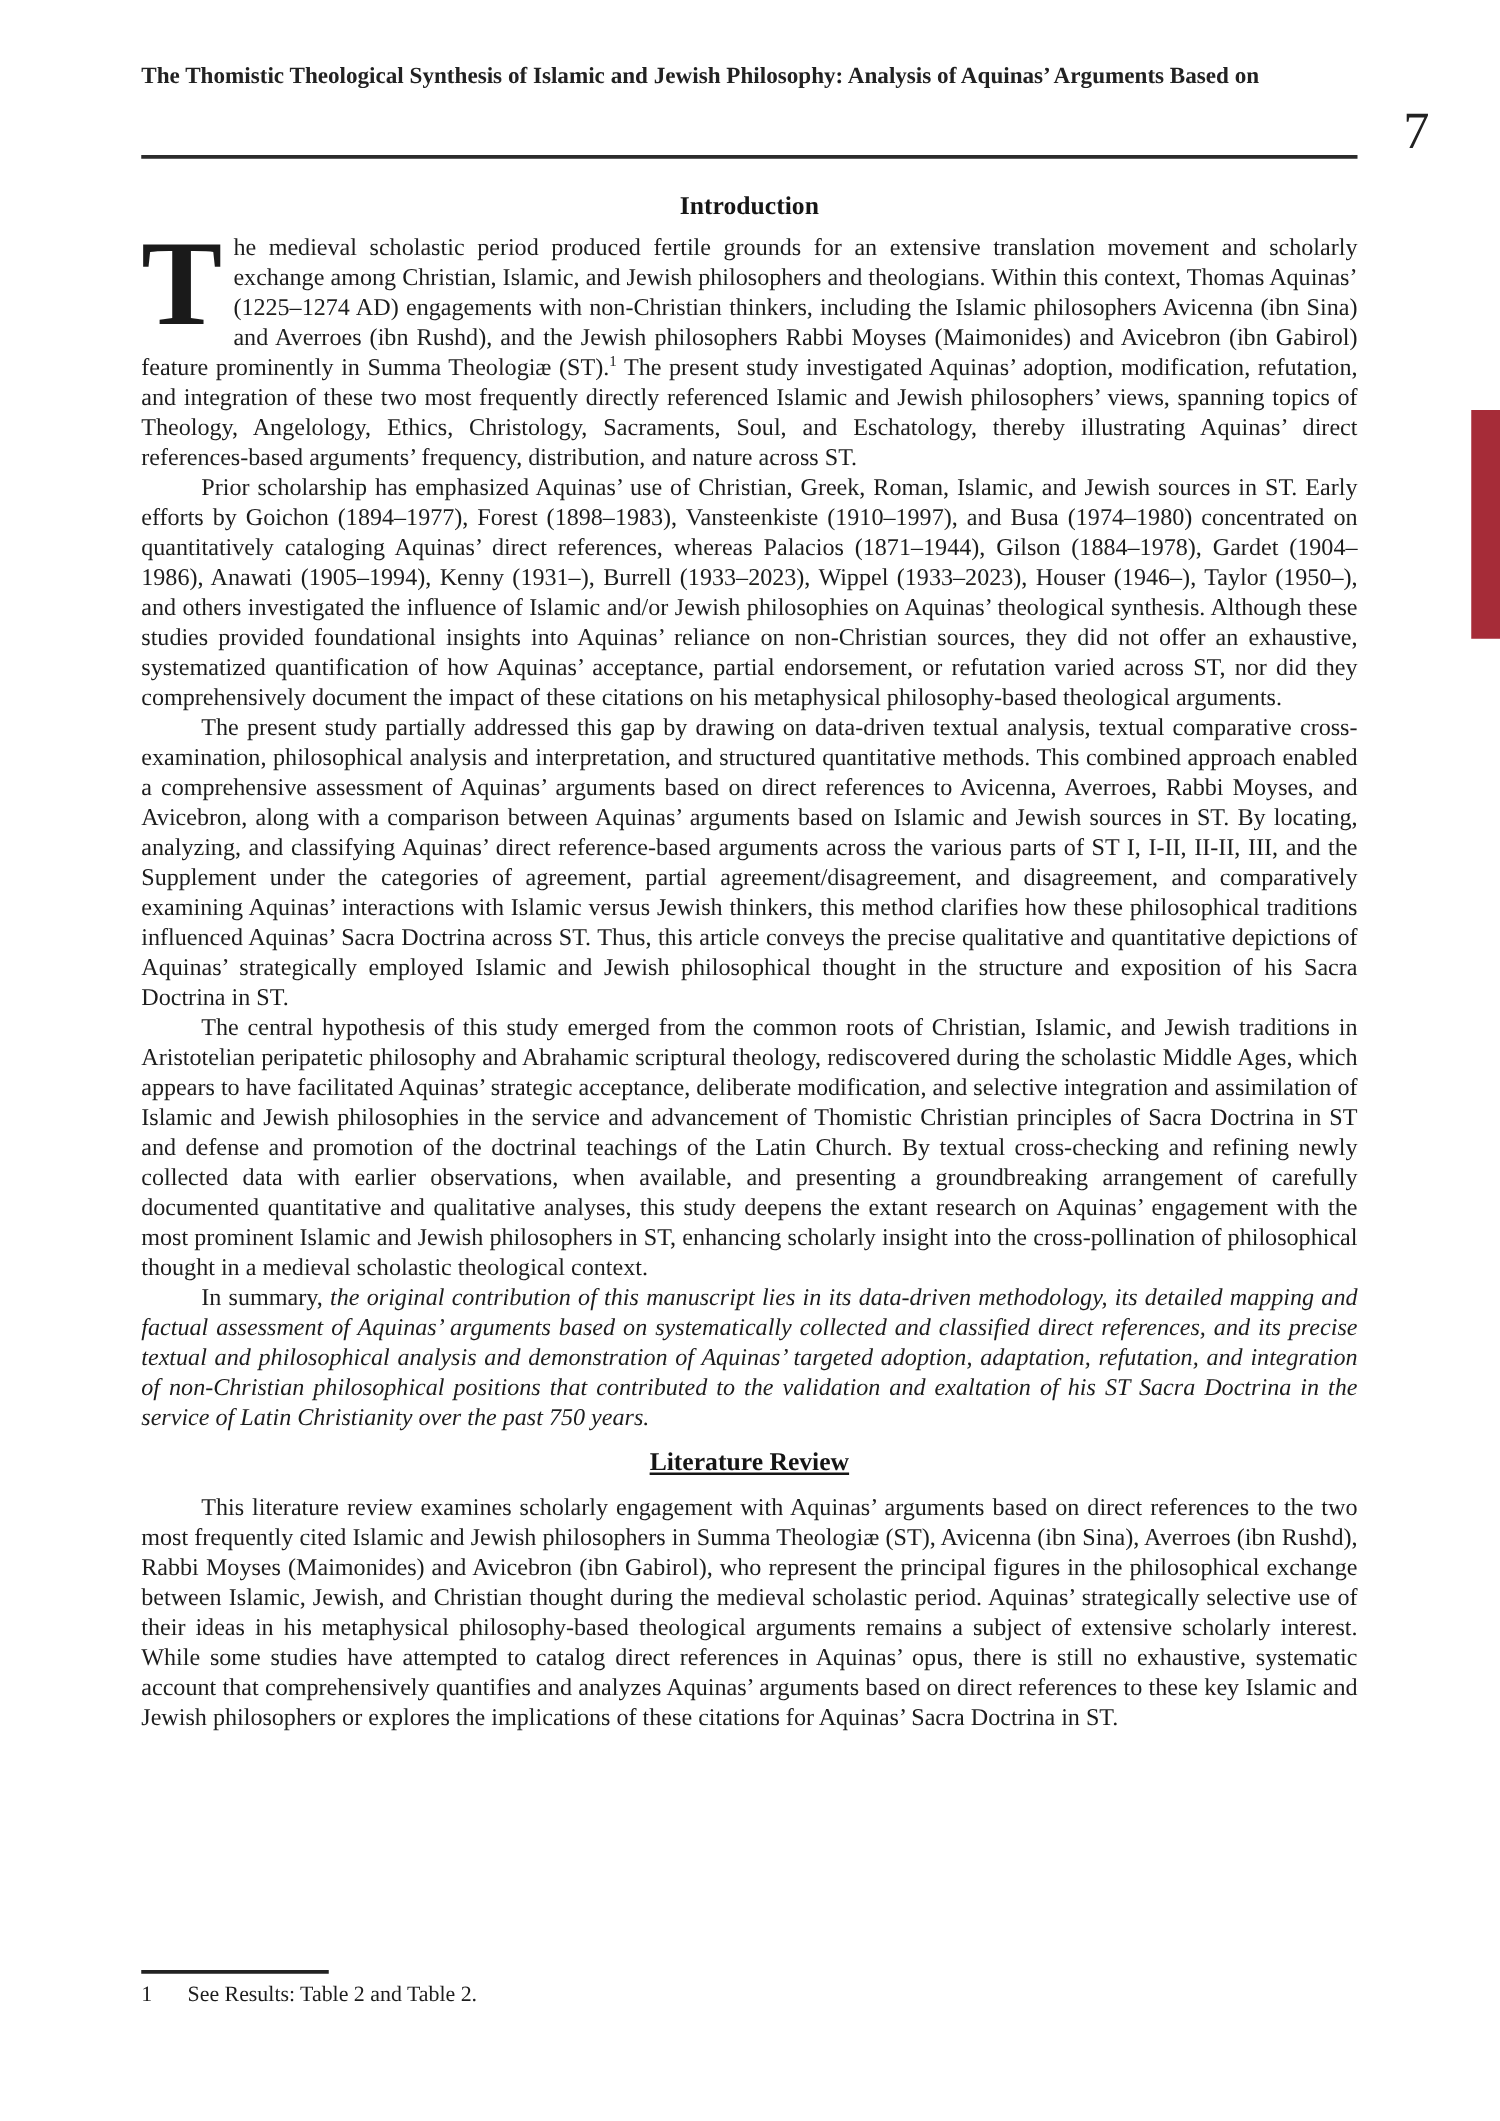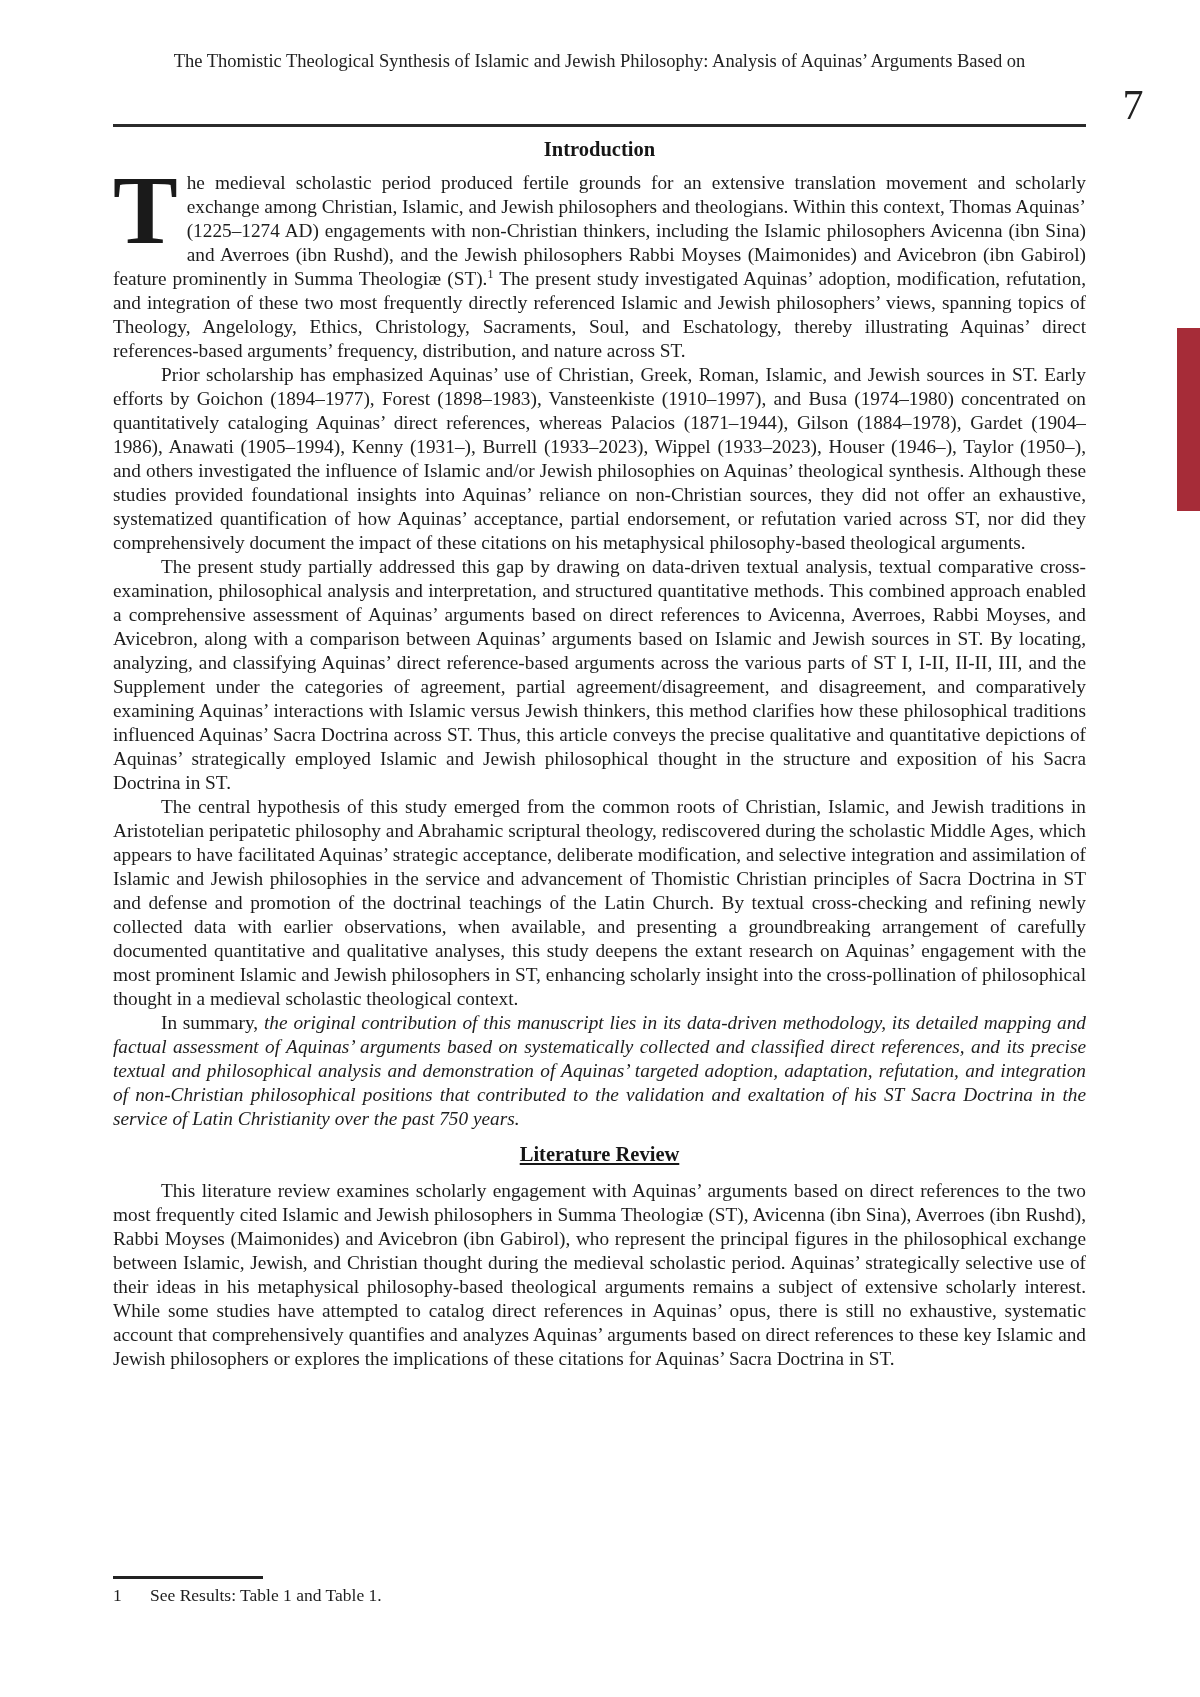--- a/index.html
+++ b/index.html
@@ -10,24 +10,23 @@
     background: #ffffff;
     font-family: "Liberation Serif", "DejaVu Serif", serif;
     color: #1d1d1d;
     overflow: hidden;
   }
   .running-title {
     position: absolute;
     top: 48px;
     left: 113px;
     width: 973px;
-    text-align: center;
     font-size: 18.5px;
     line-height: 26px;
-    font-weight: 400;
+    font-weight: 700;
     color: #222222;
   }
   .header-rule {
     position: absolute;
     top: 124px;
     left: 113px;
     width: 973px;
     height: 3px;
     background: #2b2b2b;
   }
@@ -41,21 +40,21 @@
     line-height: 42px;
     color: #222222;
   }
   .content {
     position: absolute;
     top: 132px;
     left: 113px;
     width: 973px;
   }
   .section-heading {
-    margin: 6px 0 10px 0;
+    margin: 22px 0 10px 0;
     text-align: center;
     font-size: 20.5px;
     font-weight: 700;
     color: #161616;
   }
   .section-heading.second {
     margin-top: 12px;
     margin-bottom: 13px;
     text-decoration: underline;
   }
@@ -136,19 +135,19 @@
     <h2 class="section-heading second">Literature Review</h2>
     <div>
         <p class="para"><span>This literature review examines scholarly engagement with Aquinas’ arguments based on direct references to the two most frequently cited Islamic and Jewish philosophers in Summa Theologiæ (ST), Avicenna (ibn Sina), Averroes (ibn Rushd), Rabbi Moyses (Maimonides) and Avicebron (ibn Gabirol), who represent the principal figures in the philosophical exchange between Islamic, Jewish, and Christian thought during the medieval scholastic period. Aquinas’ strategically selective use of their ideas in his metaphysical philosophy-based theological arguments remains a subject of extensive scholarly interest. While some studies have attempted to catalog direct references in Aquinas’ opus, there is still no exhaustive, systematic account that comprehensively quantifies and analyzes Aquinas’ arguments based on direct references to these key Islamic and Jewish philosophers or explores the implications of these citations for Aquinas’ Sacra Doctrina in ST.</span></p>
       </div>
   </div>
 
   <div class="footnote-area">
     <div class="fn-rule"></div>
     <div class="fn-line">
       <span class="fn-num">1</span>
-      <span>See Results: Table 1 and Table 1.</span>
+      <span>See Results: Table 2 and Table 2.</span>
     </div>
   </div>
 
   <div class="margin-bar" style="background: rgb(166, 44, 56);"></div>
 
 </div>
 
 </body></html>

